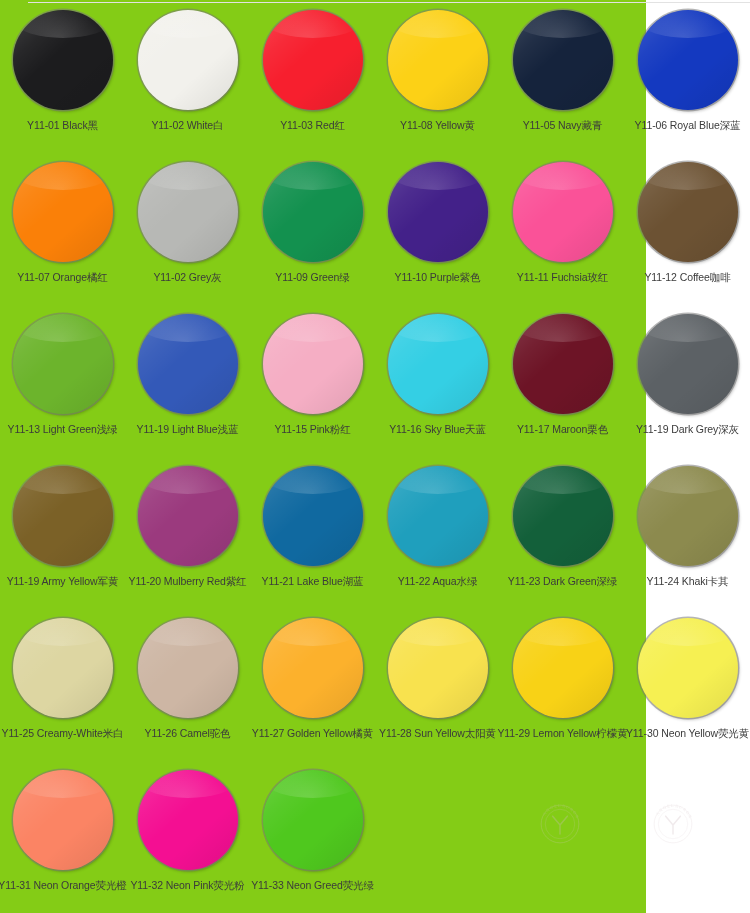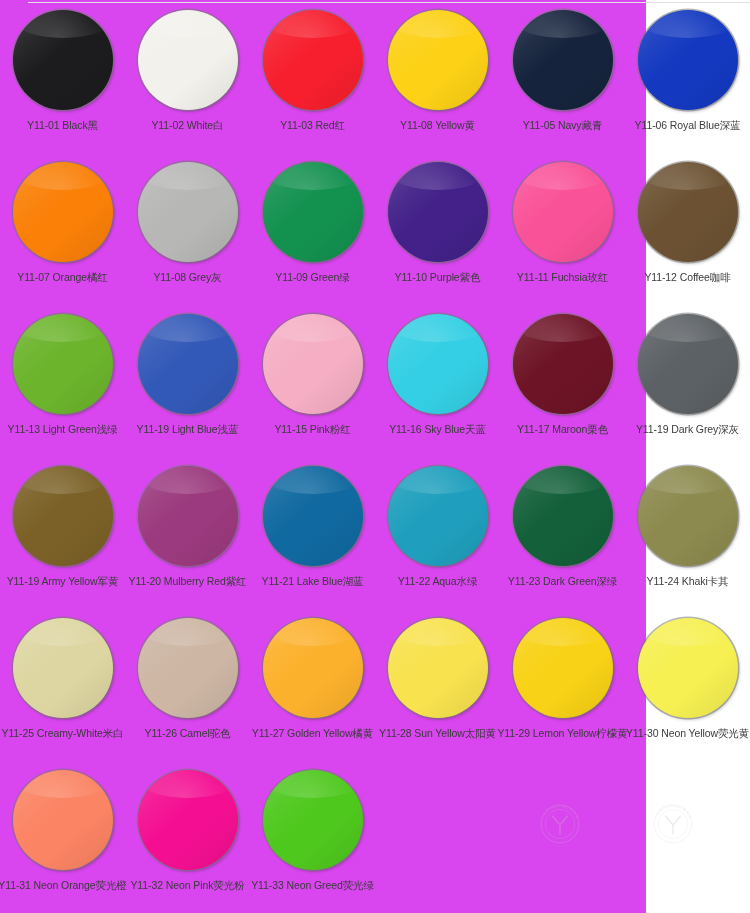--- a/index.html
+++ b/index.html
@@ -11,21 +11,21 @@
     width: 750px;
     height: 913px;
     font-family: "Liberation Sans", "DejaVu Sans", sans-serif;
     overflow: hidden;
     position: relative;
   }
   #page {
     position: relative;
     width: 646px;
     height: 913px;
-    background: #d946ef;
+    background: #84cc16;
   }
   .top-rule {
     position: absolute;
     top: 2px;
     left: 28px;
     width: 722px;
     height: 1px;
     background: #e2e2e2;
   }
   .grid {
@@ -161,21 +161,21 @@
       <div class="cell">
         <div class="swatch-wrap">
           <div class="swatch" style="background: rgb(250, 128, 8);"></div>
         </div>
         <div class="label">Y11-07 Orange橘红</div>
       </div>
       <div class="cell">
         <div class="swatch-wrap">
           <div class="swatch" style="background: rgb(183, 184, 181);"></div>
         </div>
-        <div class="label">Y11-08 Grey灰</div>
+        <div class="label">Y11-02 Grey灰</div>
       </div>
       <div class="cell">
         <div class="swatch-wrap">
           <div class="swatch" style="background: rgb(19, 145, 79);"></div>
         </div>
         <div class="label">Y11-09 Green绿</div>
       </div>
       <div class="cell">
         <div class="swatch-wrap">
           <div class="swatch" style="background: rgb(67, 33, 137);"></div>

